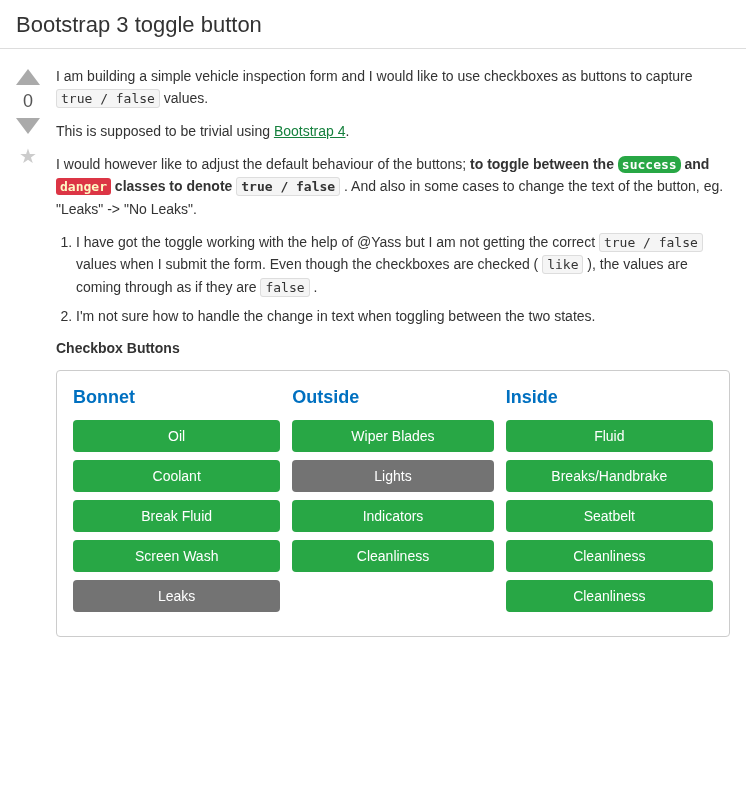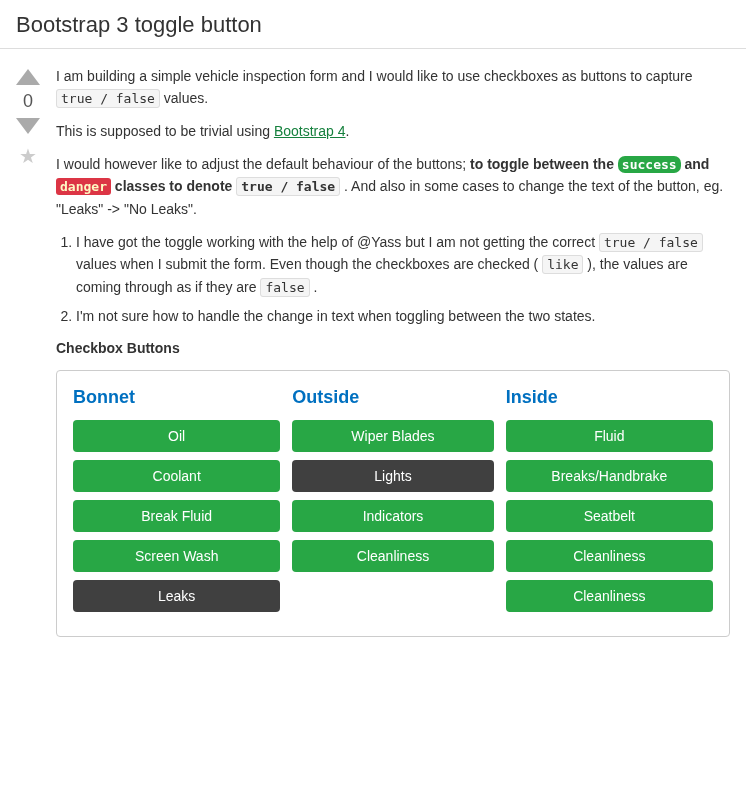--- a/index.html
+++ b/index.html
@@ -169,21 +169,21 @@
       color: #fff;
       cursor: pointer;
       text-align: center;
     }
 
     .btn-success {
       background-color: #28a745;
     }
 
     .btn-danger {
-      background-color: #404040;
+      background-color: #737373;
     }
 
     .col-buttons {
       padding: 0 6px;
     }
 
     .col-buttons:first-child { padding-left: 0; }
     .col-buttons:last-child { padding-right: 0; }
   </style>
 </head>

